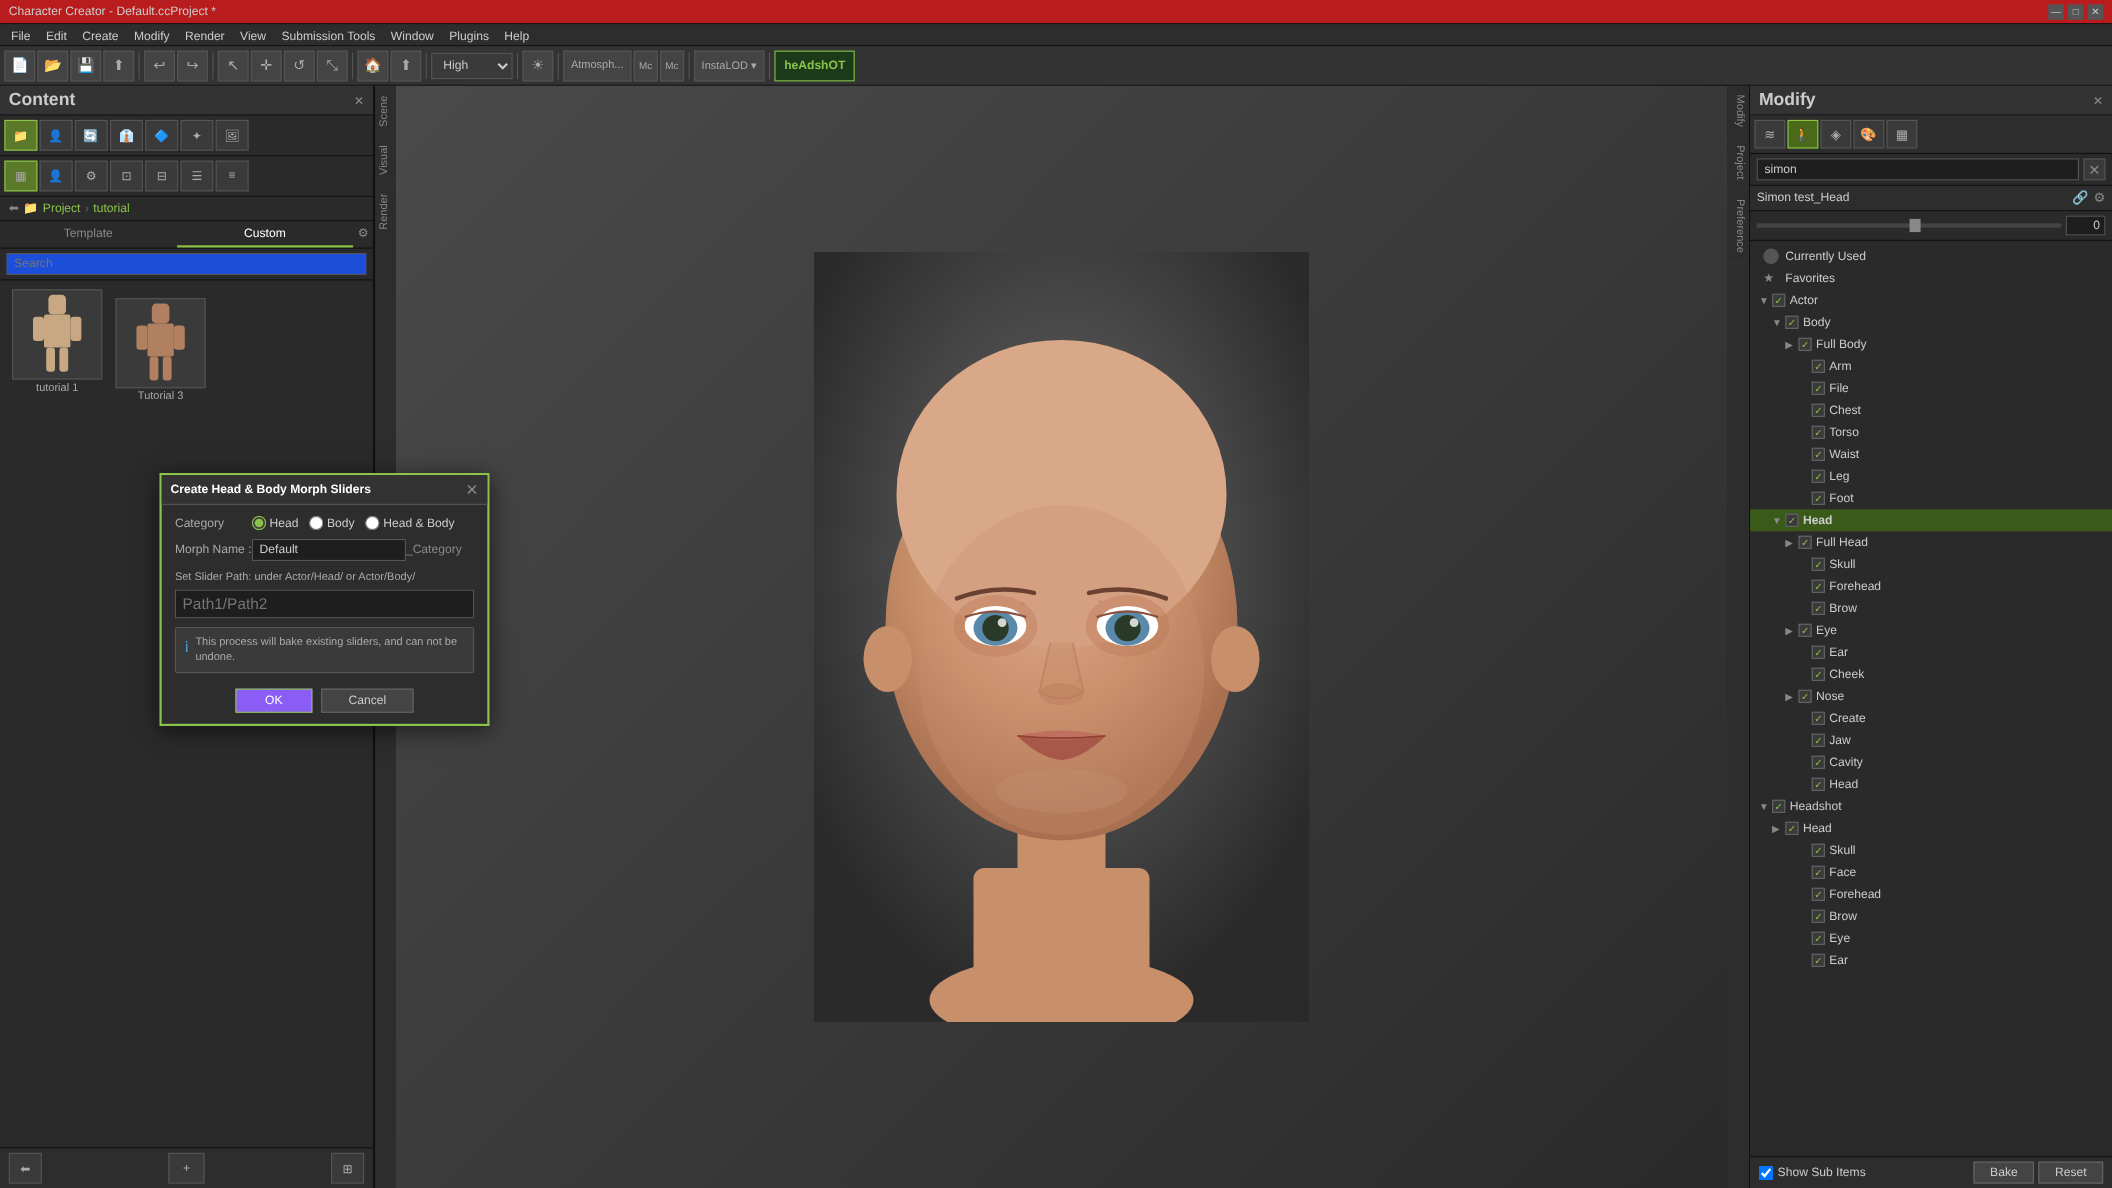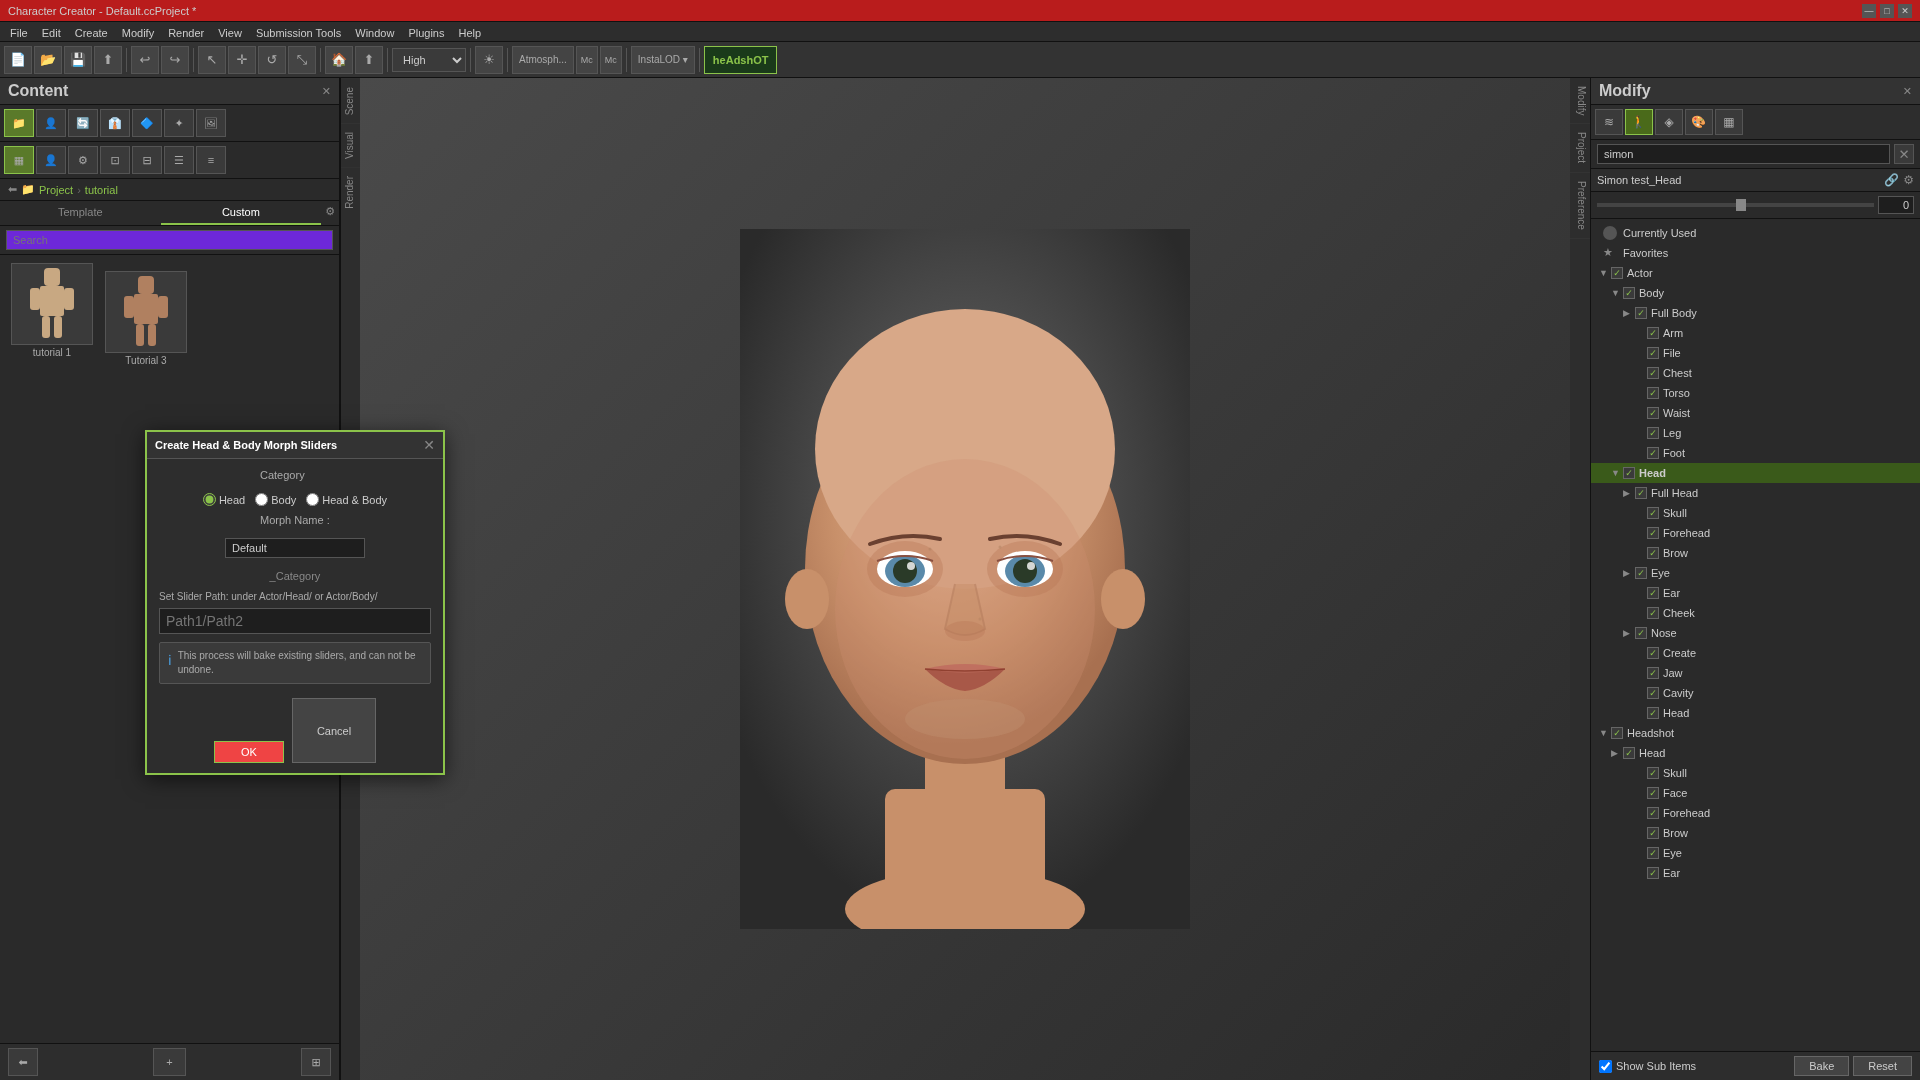--- a/index.html
+++ b/index.html
@@ -130,21 +130,21 @@
     }
     .breadcrumb-sep { color: #666; }
     .breadcrumb-link { color: #8BC34A; cursor: pointer; }
 
     .search-bar {
       padding: 4px 6px;
       border-bottom: 1px solid #111;
     }
     .search-input {
       width: 100%;
-      background: #6d28d9;
+      background: #1d4ed8;
       border: 1px solid #555;
       color: #ccc;
       padding: 3px 6px;
       font-size: 11px;
     }
 
     .thumbnails {
       display: flex;
       flex-wrap: wrap;
       padding: 8px;
@@ -328,21 +328,21 @@
       background: #333;
       padding: 5px 8px;
       display: flex;
       align-items: center;
       justify-content: space-between;
       border-bottom: 1px solid #555;
     }
     .dialog-title { color: #fff; font-size: 11px; font-weight: bold; }
     .dialog-close { color: #888; cursor: pointer; font-size: 14px; }
     .dialog-body { padding: 10px 12px; }
-    .dialog-row { display: flex; align-items: center; margin-bottom: 8px; gap: 12px; flex-direction: column; }
+    .dialog-row { display: flex; align-items: center; margin-bottom: 8px; gap: 0; }
     .dialog-row-label { color: #aaa; font-size: 11px; min-width: 70px; }
     .radio-group { display: flex; gap: 10px; align-items: center; }
     .radio-label { display: flex; align-items: center; gap: 3px; color: #ccc; font-size: 11px; cursor: pointer; }
     .radio-input { accent-color: #8BC34A; cursor: pointer; }
     .dialog-input {
       background: #1e1e1e;
       border: 1px solid #555;
       color: #ccc;
       padding: 3px 6px;
       font-size: 11px;
@@ -378,21 +378,21 @@
     }
     .dialog-btn {
       padding: 4px 24px;
       background: #444;
       border: 1px solid #666;
       color: #ccc;
       cursor: pointer;
       font-size: 11px;
       min-width: 70px;
     }
-    .dialog-btn.primary { background: #ef4444; border-color: #8BC34A; color: #fff; margin-top: 43px; }
+    .dialog-btn.primary { background: #8b5cf6; border-color: #8BC34A; color: #fff; }
 
     
     ::-webkit-scrollbar { width: 6px; }
     ::-webkit-scrollbar-track { background: #1e1e1e; }
     ::-webkit-scrollbar-thumb { background: #555; }
   </style>
 </head>
 <body>
 
 <div class="title-bar">

